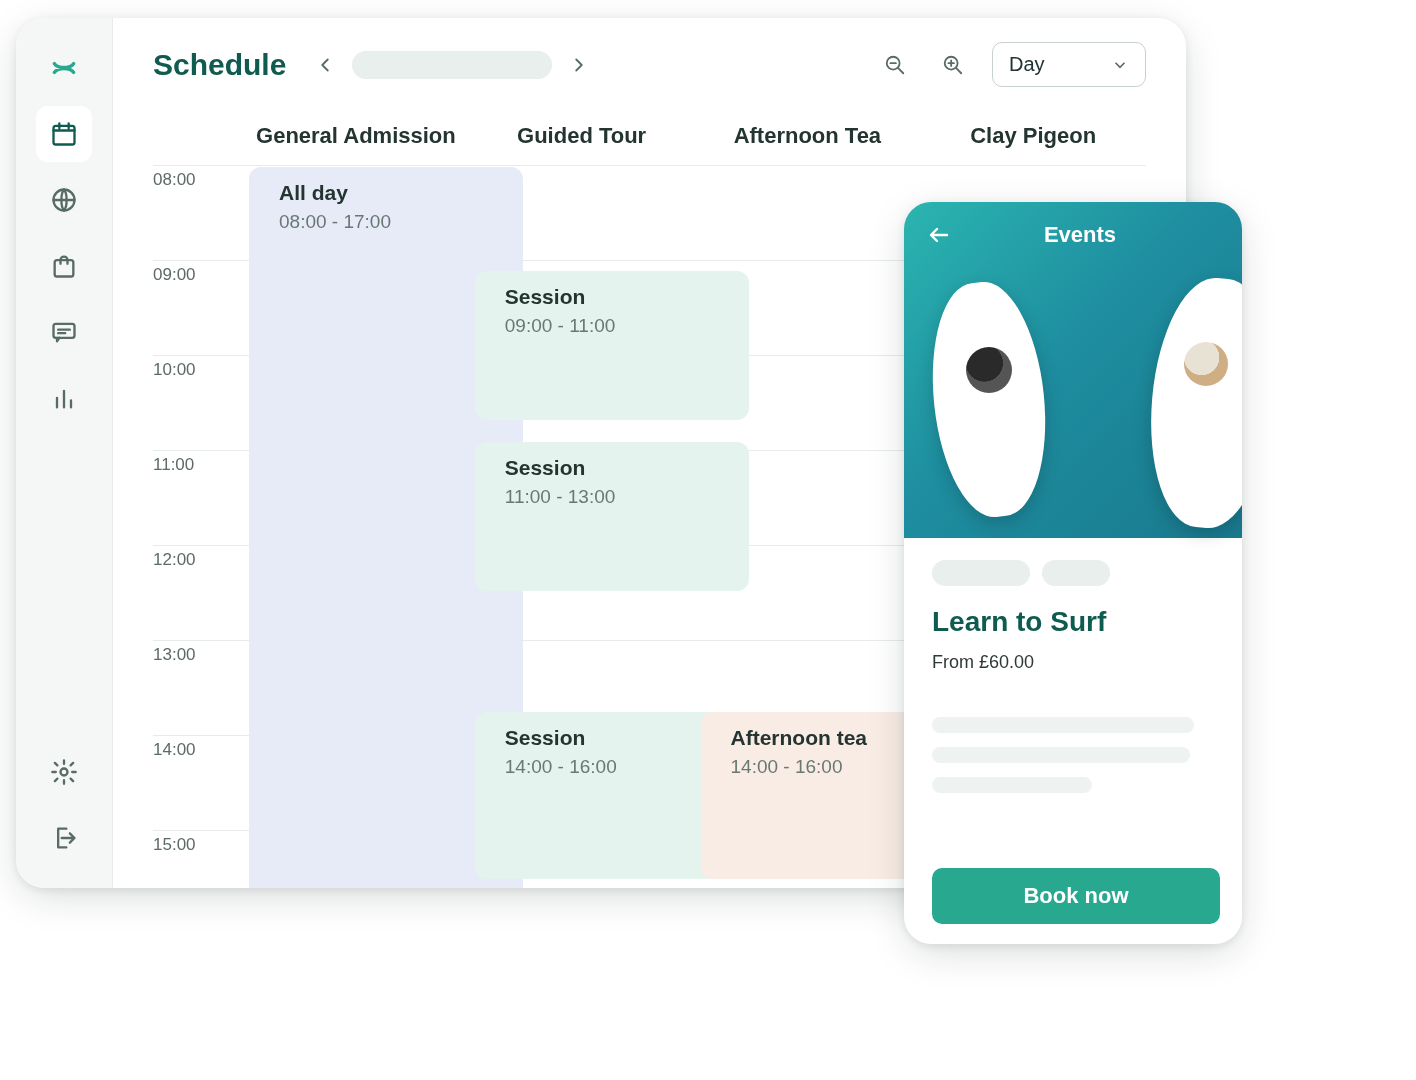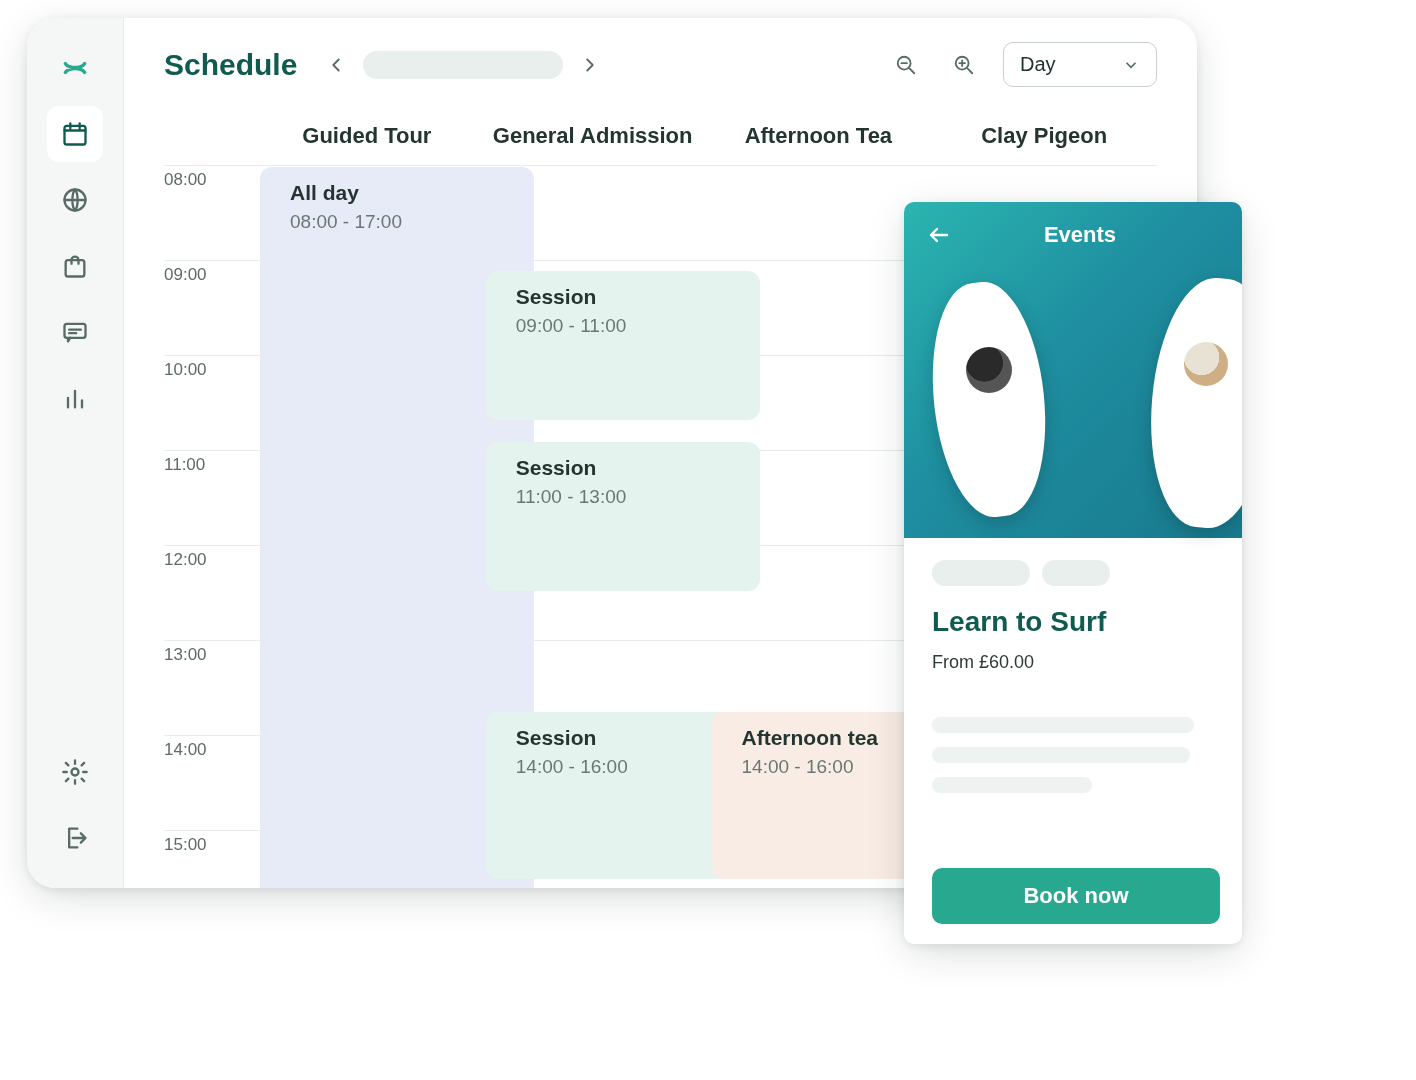--- a/index.html
+++ b/index.html
@@ -22,21 +22,21 @@
     width:1416px;height:1080px;
     font-family:ui-sans-serif,-apple-system,Segoe UI,Helvetica,Arial,sans-serif;
     color:var(--ink);
     background:transparent;
     position:relative;
   }
 
   
   .desktop{
     position:absolute;
-    left:27px; top:18px;
+    left:16px; top:18px;
     width:1170px; height:870px;
     background:var(--bg);
     border-radius:28px;
     box-shadow:var(--shadow);
     display:flex;
     overflow:hidden;
   }
 
   
   .rail{
@@ -132,21 +132,21 @@
   .ev-blue{background:var(--blue-faint);}
   .ev-green{background:var(--green-faint);}
   .ev-peach{background:var(--peach-faint);}
 
   
   .phone{
     position:absolute;
     right:174px; top:202px;
     width:338px; height:742px;
     background:#fff;
-    border-radius:10px;
+    border-radius:27px;
     box-shadow:var(--shadow);
     overflow:hidden;
     display:flex;flex-direction:column;
   }
   .phone .hero{
     height:336px;
     position:relative;
     background:linear-gradient(135deg,#2bb5b0 0%, #1e8ea0 45%, #19798d 100%);
   }
   .phone .hero .board{
@@ -271,22 +271,22 @@
         <svg viewBox="0 0 24 24">
             <path d="M6 9l6 6 6-6"></path>
           </svg>
       </div>
     </div>
 
     <div class="sched">
       <div class="cols" id="colheads">
         <div class="colhead"></div>
 
-      <div class="colhead">Guided Tour</div>
-          <div class="colhead">General Admission</div>
+      <div class="colhead">General Admission</div>
+          <div class="colhead">Guided Tour</div>
           <div class="colhead">Afternoon Tea</div>
           <div class="colhead">Clay Pigeon</div>
         </div>
       <div class="gridwrap">
         <div class="timegrid" id="timegrid">
             <div class="tlabel">08:00</div>
             <div class="cell"></div>
             <div class="cell"></div>
             <div class="cell"></div>
             <div class="cell"></div>

